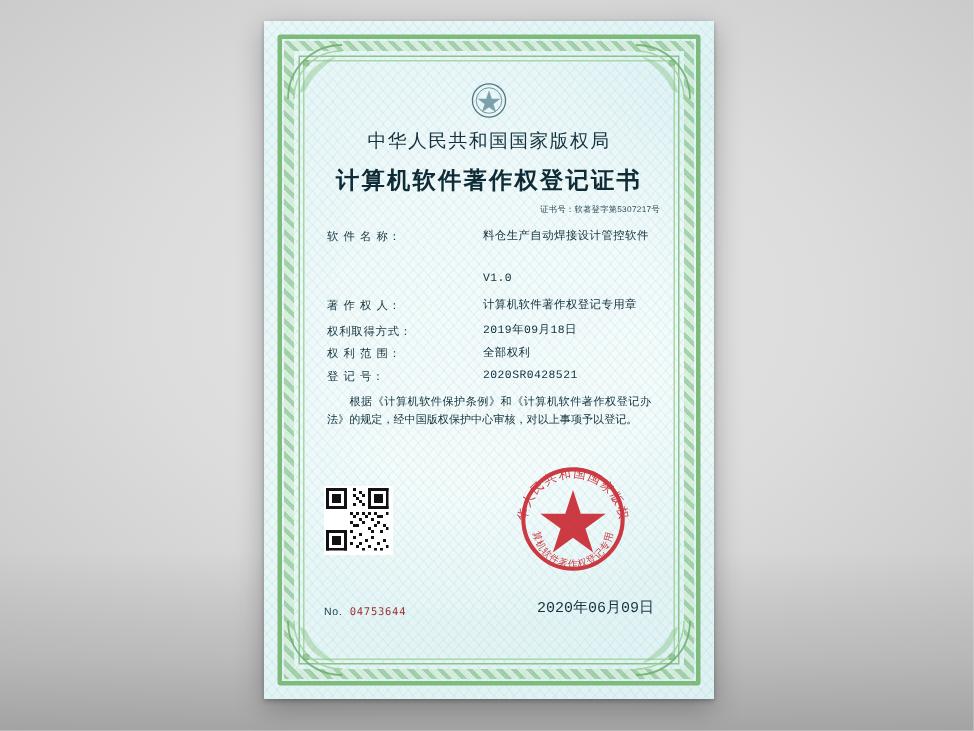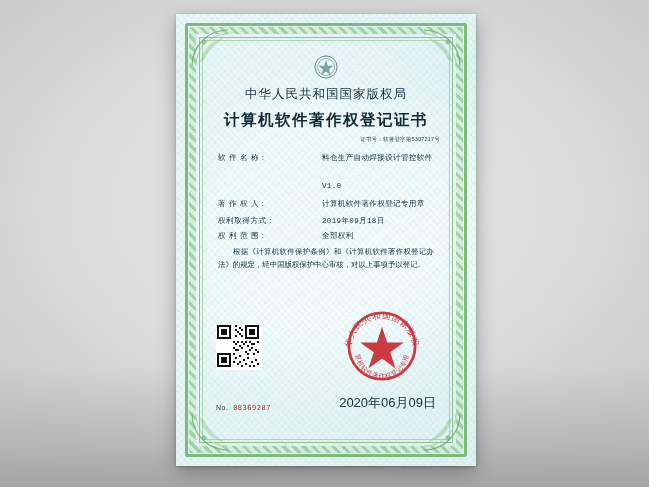--- a/index.html
+++ b/index.html
@@ -211,22 +211,22 @@
     color: #1a3a45;
   }
   .footer .no {
     color: #9d2f2f;
     font-family: "DejaVu Sans Mono", monospace;
     font-size: 7px;
     letter-spacing: 0.5px;
   }
   .footer .no .prefix { color: #1a3a45; font-family: "Liberation Sans", sans-serif; }
   .footer .date {
-    font-family: Liberation Sans, sans-serif;
-    font-size: 13px;
+    font-family: Liberation Mono, monospace;
+    font-size: 10px;
     color: #14333e;
   }
 </style>
 </head>
 <body>
 
 <div id="backdrop"></div>
 
 <div id="certificate">
 
@@ -291,20 +291,24 @@
         <div class="value">2019年09月18日</div>
       </div>
 
 
 
       <div class="row tight">
         <div class="label">权 利 范 围：</div>
         <div class="value">全部权利</div>
       </div>
 
+      <div class="row tight">
+        <div class="label">登 记 号：</div>
+        <div class="value">2020SR0428521</div>
+      </div>
     </div>
 
     <div class="statement">根据《计算机软件保护条例》和《计算机软件著作权登记办法》的规定，经中国版权保护中心审核，对以上事项予以登记。</div>
 
     <div class="qr">
       <svg width="42" height="42" viewBox="0 0 21 21" shape-rendering="crispEdges">
         <rect width="21" height="21" fill="#ffffff"></rect>
         <g fill="#111111">
           <rect x="0" y="0" width="7" height="1"></rect>
             <rect x="0" y="6" width="7" height="1"></rect>
@@ -382,19 +386,19 @@
         <textPath href="#sealTopArc" startOffset="50%" text-anchor="middle">中华人民共和国国家版权局</textPath>
       </text>
       <text font-size="7" fill="#c8202a" font-family="DejaVu Sans, sans-serif" letter-spacing="0.6">
         <textPath href="#sealBottomArc" startOffset="50%" text-anchor="middle">计算机软件著作权登记专用章</textPath>
       </text>
     </svg>
 
     <div class="footer">
       <div class="no">
         <span class="prefix">No.</span>
-        <span>08369287</span>
+        <span>04753644</span>
       </div>
       <div class="date">2020年06月09日</div>
     </div>
 
   </div>
 </div>
 
 </body></html>

